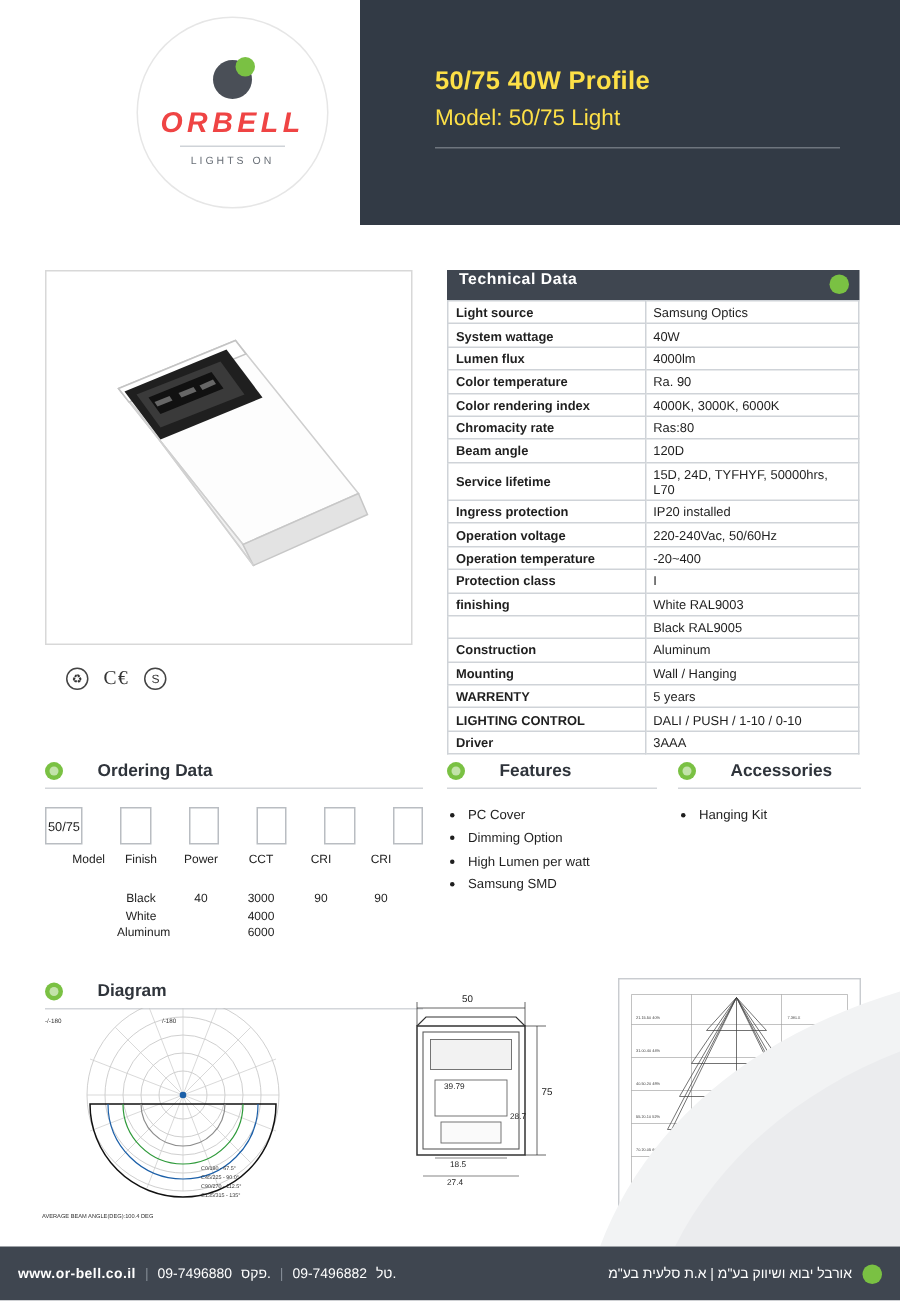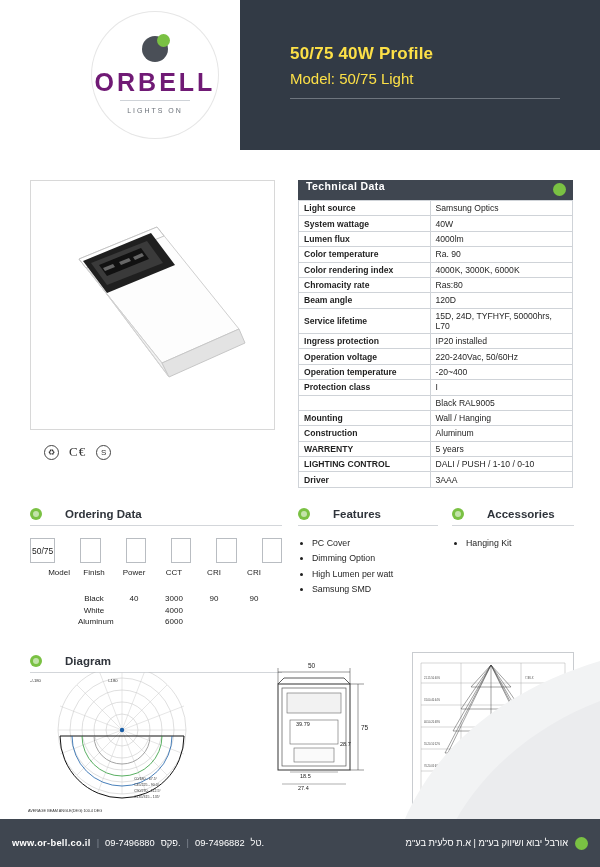--- a/index.html
+++ b/index.html
@@ -50,21 +50,21 @@
     width: 26px; height: 26px; border-radius: 50%;
     background: #4a4f57;
     position: relative; margin-bottom: 6px;
   }
   .logo-bulb:after {
     content: ""; position: absolute; right: -2px; top: -2px;
     width: 13px; height: 13px; border-radius: 50%;
     background: #7ac143;
   }
   .logo-name {
-    font-size: 25px; font-weight: bold; letter-spacing: 3px; color: #701a75;
+    font-size: 19px; font-weight: bold; letter-spacing: 3px; color: #ef4444; font-style: italic;
   }
   .logo-tag {
     font-size: 7px; letter-spacing: 2px; color: #6a7078; margin-top: 3px;
   }
   .logo-tag-rule {
     width: 70px; height: 1px; background: #cfd3d8; margin: 3px 0;
   }
 
   
   .product-box {
@@ -159,21 +159,21 @@
   }
 
   
   .swoosh {
     position: absolute; right: 0; bottom: 36px; width: 240px; height: 230px;
     overflow: hidden; pointer-events: none;
   }
 
   
   .footer {
-    position: absolute; left: 0; bottom: 0; width: 600px; height: 48px;
+    position: absolute; left: 0; bottom: 0; width: 600px; height: 36px;
     background: #3f4650; color: #ffffff;
     display: flex; align-items: center; justify-content: space-between;
     padding: 0 12px; font-size: 9.3px;
   }
   .footer-left { display: flex; align-items: center; gap: 6px; }
   .footer-left .sep { color: #828a94; }
   .footer-right { display: flex; align-items: center; gap: 7px; direction: rtl; }
   .f-bulb {
     width: 13px; height: 13px; border-radius: 50%;
     background: #7ac143;
@@ -278,30 +278,34 @@
         </tr>
         <tr>
           <td class="k">Operation temperature</td>
           <td class="v">-20~400</td>
         </tr>
         <tr>
           <td class="k">Protection class</td>
           <td class="v">I</td>
         </tr>
         <tr>
+          <td class="k">finishing</td>
+          <td class="v">White RAL9003</td>
+        </tr>
+        <tr>
           <td class="k"></td>
           <td class="v">Black RAL9005</td>
         </tr>
         <tr>
+          <td class="k">Construction</td>
+          <td class="v">Aluminum</td>
+        </tr>
+        <tr>
           <td class="k">Mounting</td>
           <td class="v">Wall / Hanging</td>
-        </tr>
-        <tr>
-          <td class="k">Construction</td>
-          <td class="v">Aluminum</td>
         </tr>
         <tr>
           <td class="k">WARRENTY</td>
           <td class="v">5 years</td>
         </tr>
         <tr>
           <td class="k">LIGHTING  CONTROL</td>
           <td class="v">DALI / PUSH / 1-10 / 0-10</td>
         </tr>
         <tr>

